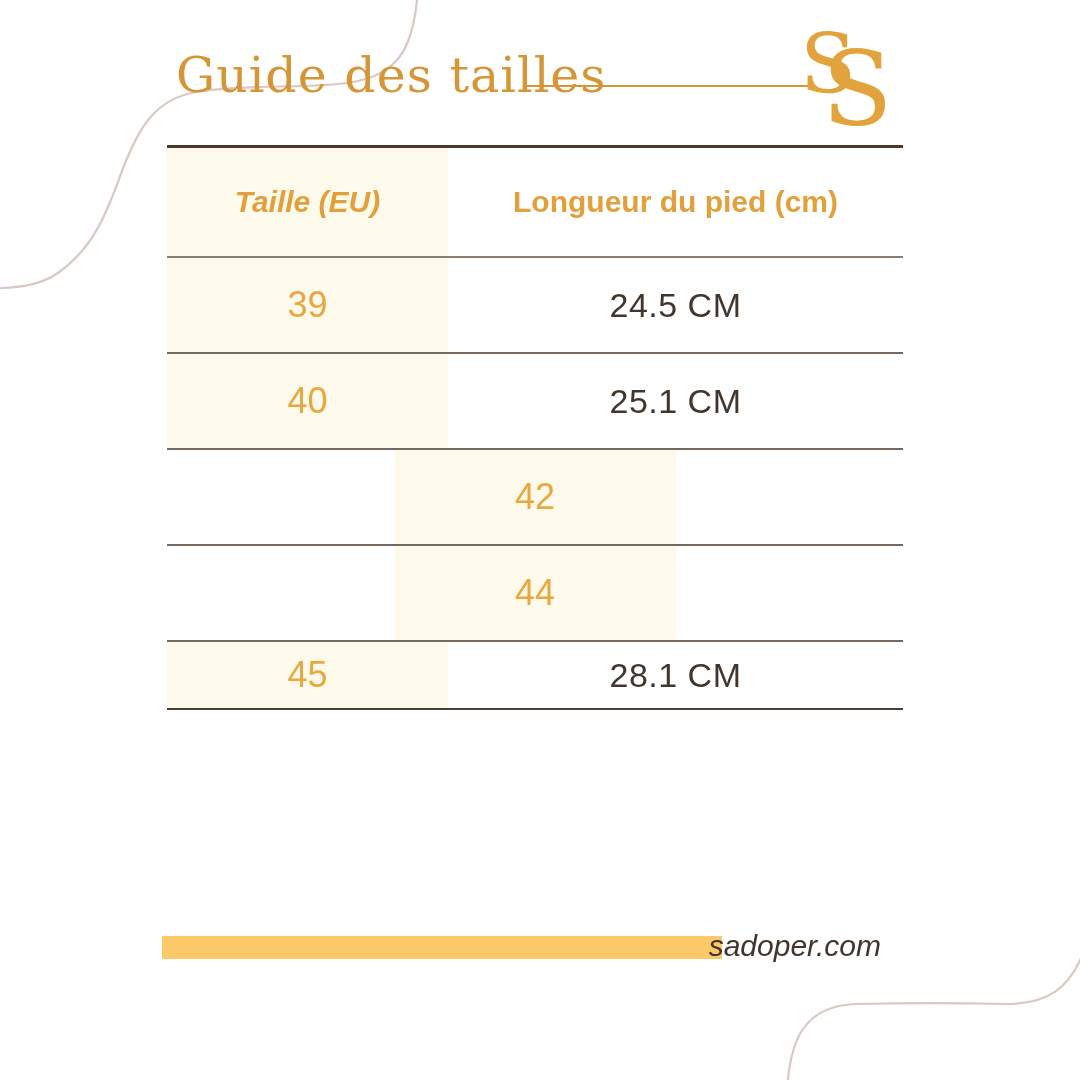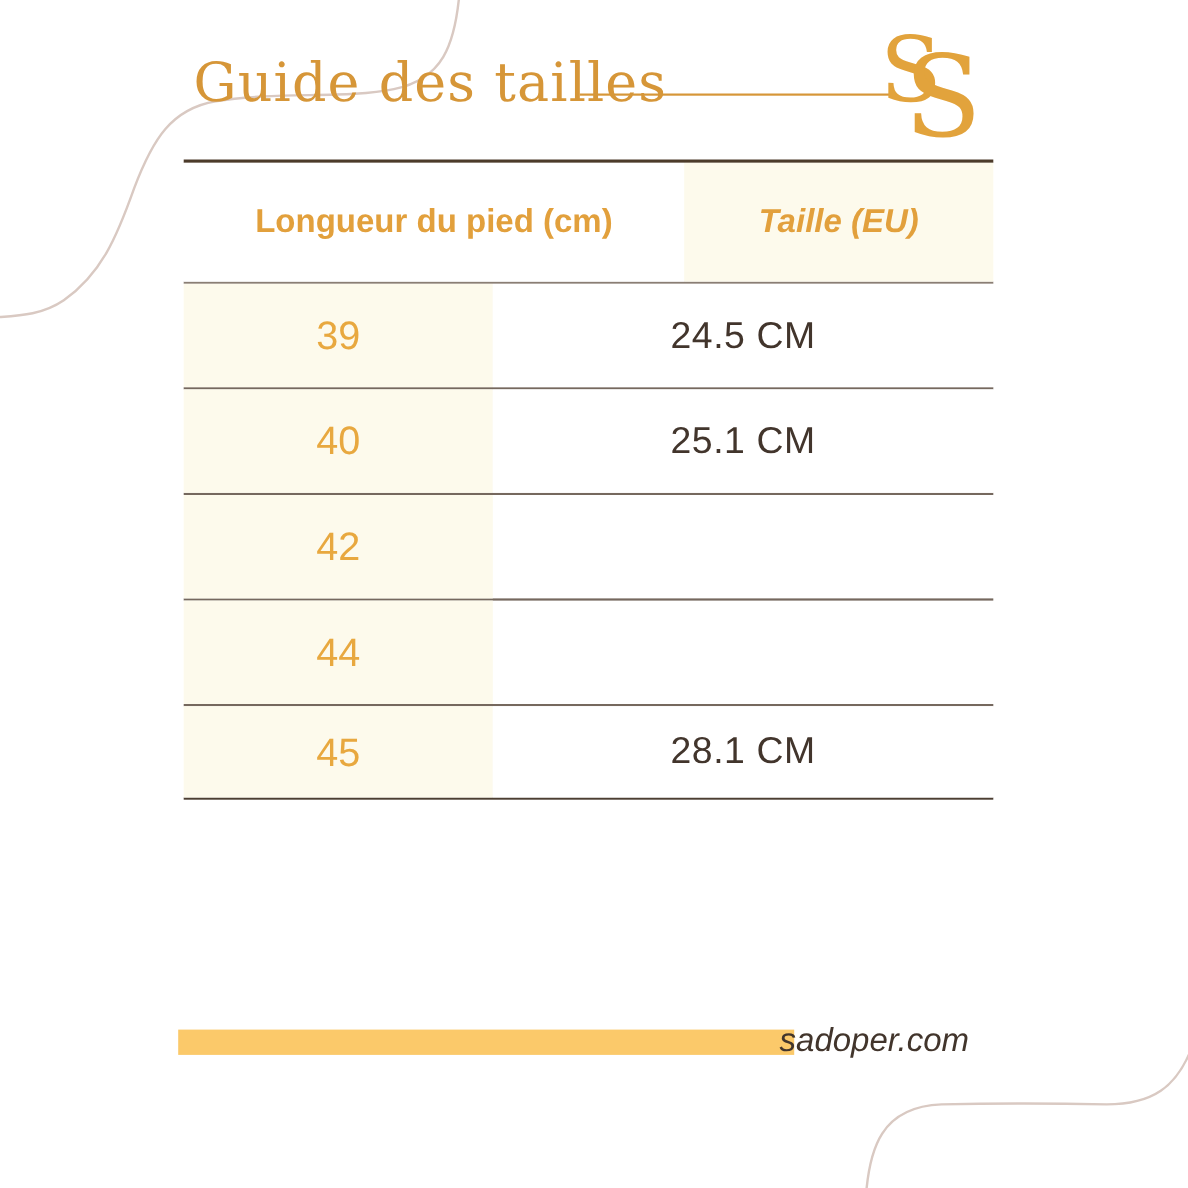--- a/index.html
+++ b/index.html
@@ -46,22 +46,22 @@
   
   .table{
     position:absolute;left:167px;top:145px;width:736px;z-index:1;
   }
   .thead,.trow{display:flex;box-sizing:border-box;}
   .thead{
     height:113px;
     border-top:3px solid #4C3B2A;
     border-bottom:2px solid #8A7E74;
   }
-  .trow{height:96px;border-bottom:2px solid #75685E;}
-  .trow.last{height:85px;border-bottom:2px solid #4C3E32;}
+  .trow{height:96px;border-bottom:2px solid #75685E;justify-content:center;}
+  .trow.last{height:68px;border-bottom:2px solid #4C3E32;}
   .cell{
     display:flex;align-items:center;justify-content:center;
     box-sizing:border-box;
   }
   .size-col{width:281px;background:#FDFAEC;}
   .len-col{flex:1;background:#ffffff;}
   .thead .size-col{
     font-size:30px;font-weight:bold;font-style:italic;color:#E2A03C;
   }
   .thead .len-col{
@@ -93,22 +93,22 @@
   <h1 class="title">Guide des tailles</h1>
   <div class="title-rule"></div>
 
   <div class="logo">
     <span class="s back">S</span>
     <span class="s front">S</span>
   </div>
 
   <div class="table">
     <div class="thead">
+      <div class="cell size-col">Taille (EU)</div>
       <div class="cell len-col">Longueur du pied (cm)</div>
-      <div class="cell size-col">Taille (EU)</div>
     </div>
 
     <div class="trow">
       <div class="cell size-col">39</div>
       <div class="cell len-col">24.5 CM</div>
     </div>
     <div class="trow">
       <div class="cell size-col">40</div>
       <div class="cell len-col">25.1 CM</div>
     </div>

